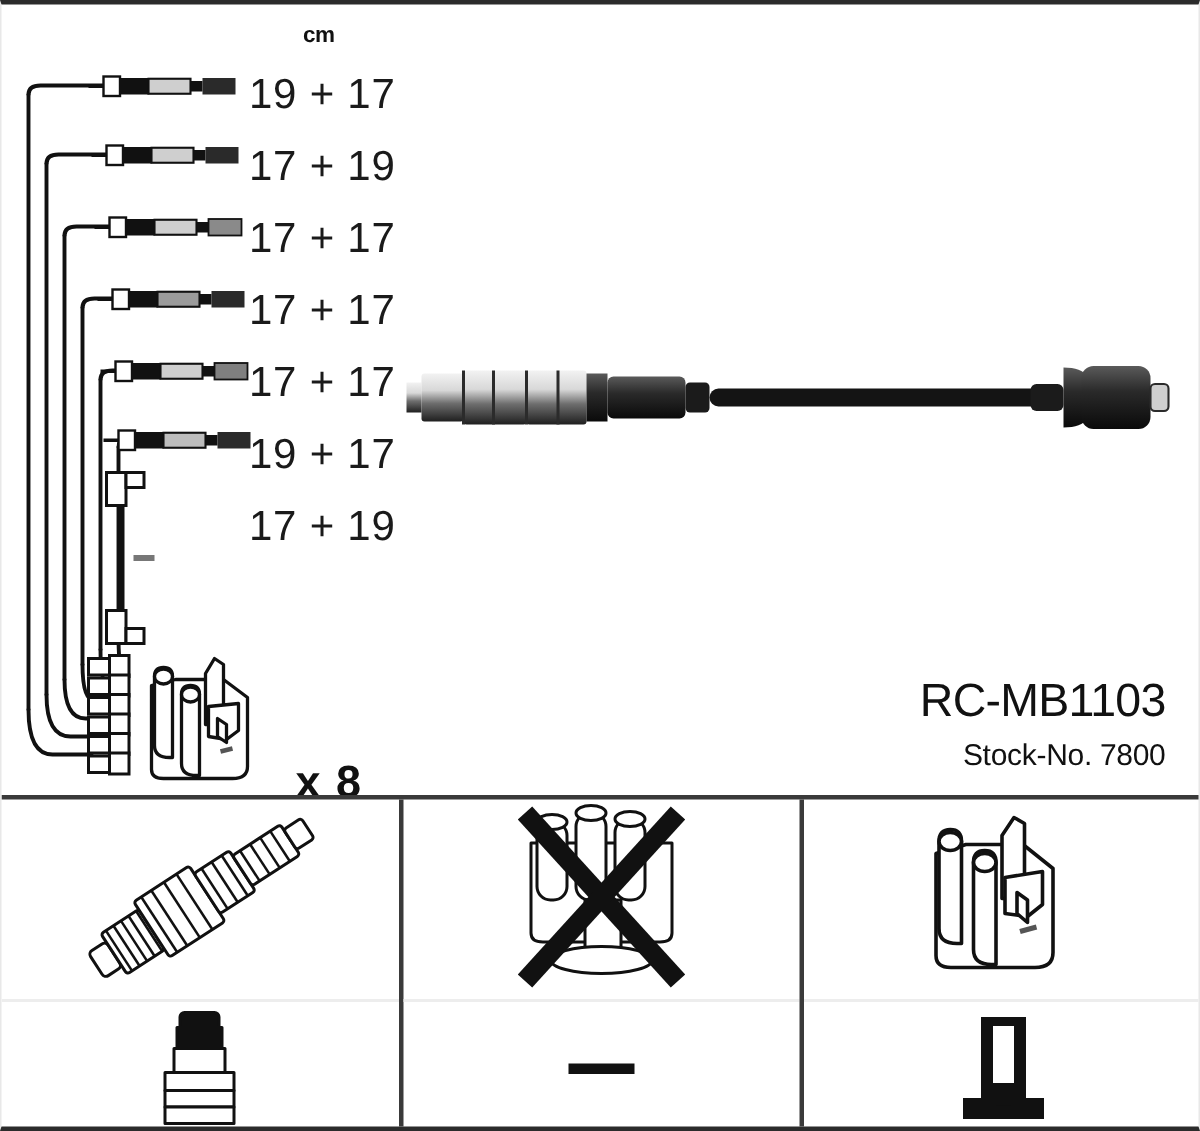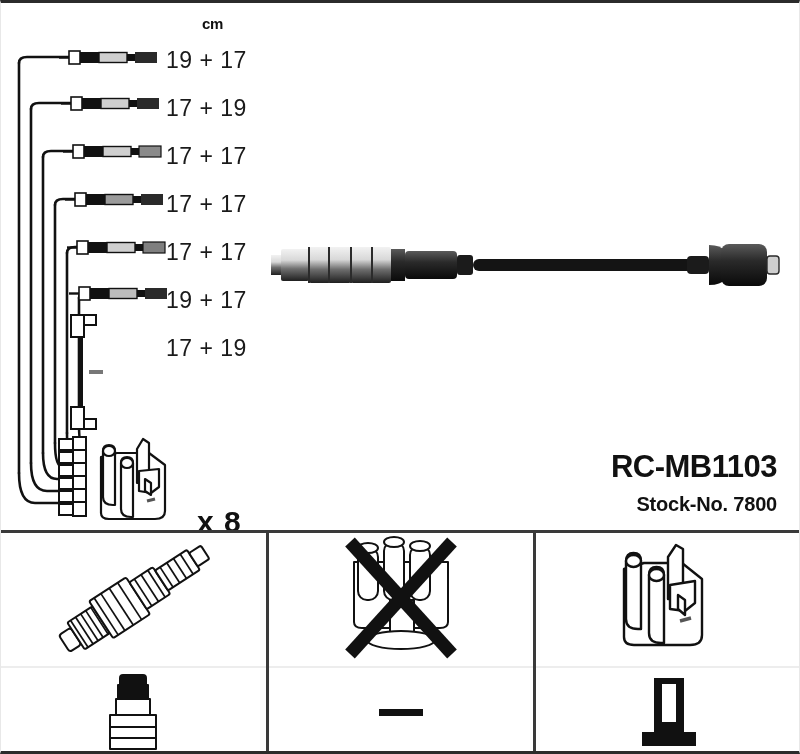--- a/index.html
+++ b/index.html
@@ -18,46 +18,46 @@
   .divider-h{position:absolute;left:0;width:800px;height:3px;background:#3a3a3a;}
 
   
   .cm-label{
     position:absolute;left:165px;top:12px;font-size:15px;font-weight:bold;
     color:#111;letter-spacing:-0.3px;margin-left:36px;
   }
 
   
   .meas{
-    position:absolute;left:165px;font-size:23px;color:#1a1a1a;
+    position:absolute;left:165px;font-size:28px;color:#1a1a1a;
     letter-spacing:0.5px;white-space:nowrap;
   }
 
   
   .harness{position:absolute;left:0;top:0;width:265px;height:527px;}
   .harness svg{display:block;}
 
   
   .maincable{position:absolute;left:268px;top:222px;width:520px;height:100px;}
   .maincable svg{display:block;}
 
   
   .coilgroup{position:absolute;left:92px;top:432px;width:95px;height:92px;}
   .qty{
     position:absolute;left:196px;top:458px;font-size:30px;font-weight:bold;
     color:#111;letter-spacing:1px;margin-top:44px;
   }
 
   
   .partno{
-    position:absolute;right:24px;top:446px;font-size:31px;font-weight:bold;
+    position:absolute;right:24px;top:446px;font-size:31px;font-weight:normal;
     color:#111;letter-spacing:-0.5px;text-align:right;
   }
   .stockno{
-    position:absolute;right:24px;top:490px;font-size:20px;font-weight:bold;
+    position:absolute;right:24px;top:490px;font-size:20px;font-weight:normal;
     color:#111;letter-spacing:-0.2px;text-align:right;margin-left:16px;
   }
 
   
   .panels{position:absolute;left:0;top:530px;width:800px;height:221px;display:flex;}
   .panel{position:relative;flex:1 1 0;height:221px;}
   .panel + .panel{border-left:3px solid #3a3a3a;}
   .panel-top{position:relative;height:133px;width:100%;}
   .panel-bot{position:relative;height:88px;width:100%;border-top:2px solid #ededed;}
   .pcenter{

